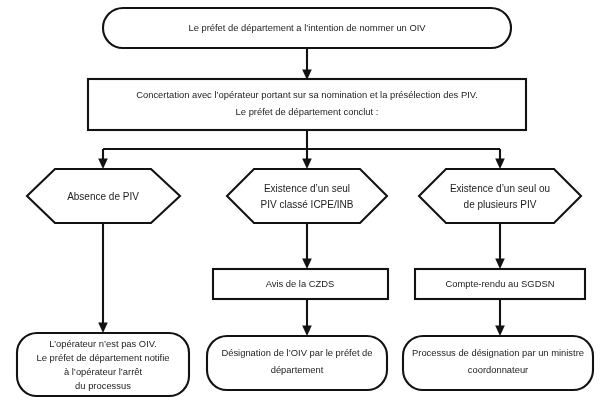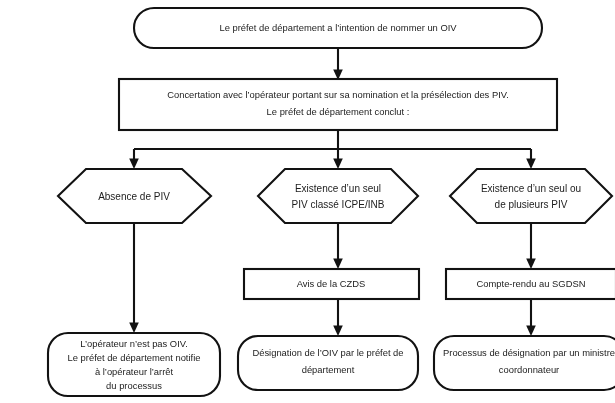--- a/index.html
+++ b/index.html
@@ -11,21 +11,20 @@
     width: 615px;
     height: 403px;
     overflow: hidden;
     font-family: "Liberation Sans", sans-serif;
   }
   #flowchart-root {
     position: relative;
     width: 542px;
     height: 403px;
     background: #ffffff;
-    margin-left: 31px;
   }
   svg#flow-svg {
     display: block;
     width: 615px;
     height: 403px;
   }
   .node-shape {
     fill: #ffffff;
     stroke: #121212;
     stroke-width: 2.1;

